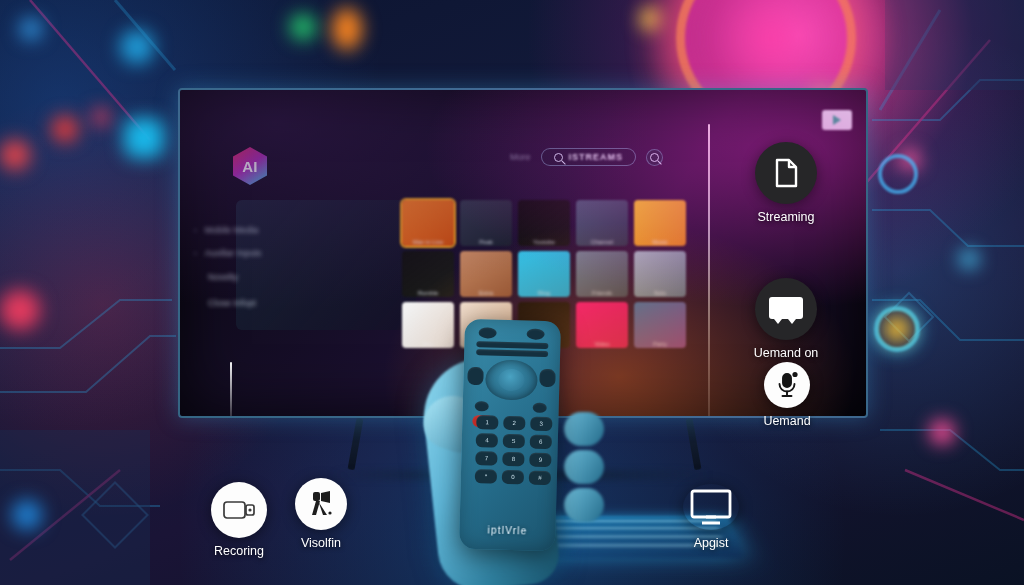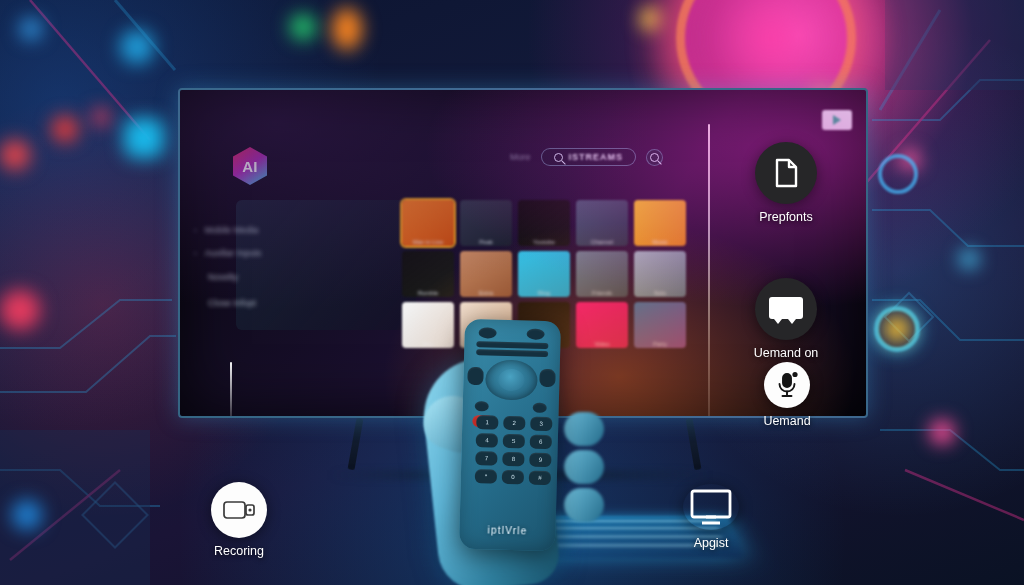--- a/index.html
+++ b/index.html
@@ -353,21 +353,21 @@
   </div>
 
 
   <div class="item" style="left:740px;top:142px;width:92px;">
     <div class="bubble dark" style="width:62px;height:62px;">
       <svg width="34" height="34" viewBox="0 0 34 34" fill="none" stroke="#fff" stroke-width="2.4" stroke-linejoin="round">
         <path d="M8 4 h12 l7 7 v19 a0 0 0 0 1 0 0 H8 Z"></path>
         <path d="M20 4 v7 h7"></path>
       </svg>
     </div>
-    <div class="lbl">Prepfonts</div>
+    <div class="lbl">Streaming</div>
   </div>
 
   <div class="item" style="left:738px;top:278px;width:96px;">
     <div class="bubble dark" style="width:62px;height:62px;">
       <svg width="40" height="32" viewBox="0 0 40 32">
         <rect x="3" y="4" width="34" height="22" rx="3" fill="#fff"></rect>
         <path d="M8 26 l4 5 l4 -5 Z" fill="#fff"></path>
         <path d="M30 26 l-4 5 l-4 -5 Z" fill="#fff"></path>
       </svg>
     </div>
@@ -390,20 +390,32 @@
     <div class="bubble light" style="width:56px;height:56px;">
       <svg width="34" height="24" viewBox="0 0 34 24" fill="none" stroke="#3a3a3a" stroke-width="1.7">
         <rect x="2" y="4" width="21" height="16" rx="3"></rect>
         <rect x="24" y="7" width="8" height="10" rx="2"></rect>
         <circle cx="28" cy="12" r="1.6" fill="#3a3a3a" stroke="none"></circle>
       </svg>
     </div>
     <div class="lbl">Recoring</div>
   </div>
 
+  <div class="item" style="left:278px;top:478px;width:86px;">
+    <div class="bubble light" style="width:52px;height:52px;">
+      <svg width="30" height="28" viewBox="0 0 30 28" fill="#1d1d1d">
+        <rect x="7" y="2" width="7" height="9" rx="2"></rect>
+        <path d="M15 3 l9 -2 v12 l-9 -2 Z"></path>
+        <path d="M10 11 L6 25 h4 l4 -14 Z"></path>
+        <path d="M12 11 L21 25 h-4 L13 13 Z"></path>
+        <circle cx="24" cy="23" r="1.6"></circle>
+      </svg>
+    </div>
+    <div class="lbl">Visolfin</div>
+  </div>
 
   <div class="item" style="left:668px;top:484px;width:86px;">
     <div class="bubble" style="width:56px;height:46px;">
       <svg width="46" height="40" viewBox="0 0 46 40" fill="none" stroke="#fff" stroke-width="2.8" stroke-linejoin="round">
         <rect x="4" y="4" width="38" height="26" rx="2"></rect>
         <path d="M18 30 h10 M14 36 h18"></path>
       </svg>
     </div>
     <div class="lbl">Apgist</div>
   </div>

